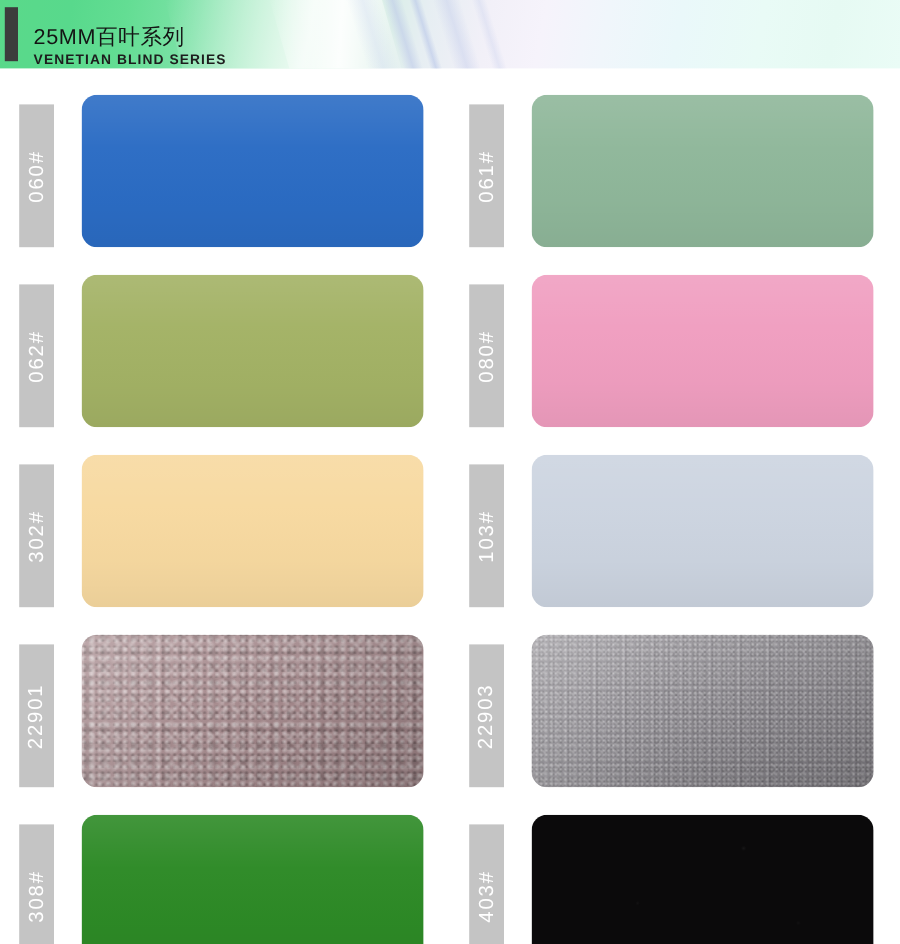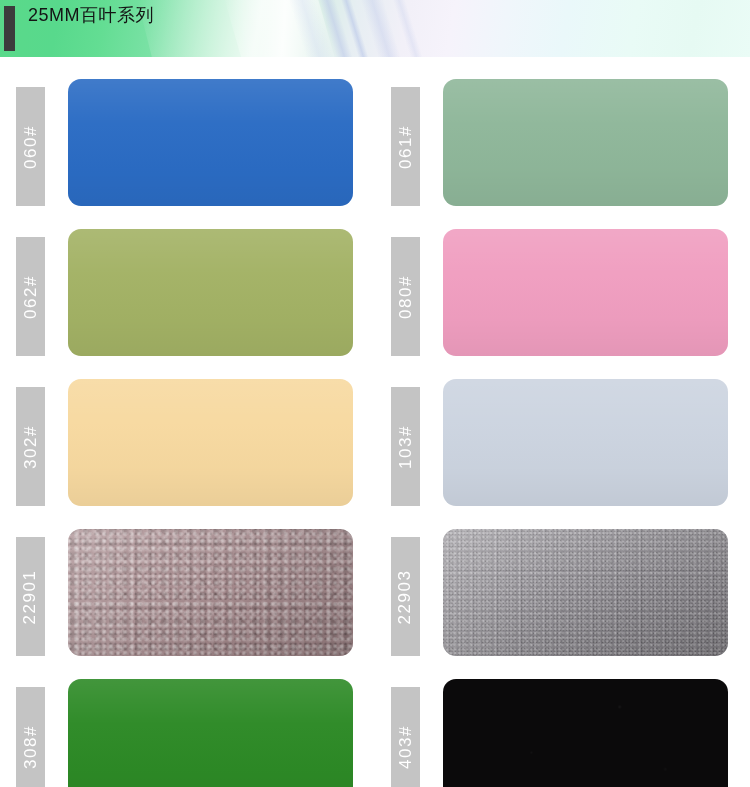--- a/index.html
+++ b/index.html
@@ -83,20 +83,21 @@
     position: absolute;
     left: 28px;
     top: 4px;
   }
   .banner-title {
     font-size: 18px;
     color: #141414;
     letter-spacing: .5px;
     line-height: 22px;
     white-space: nowrap;
+    margin-top: 16px;
   }
   .banner-sub {
     font-size: 11.5px;
     color: #1d1d1d;
     font-weight: bold;
     letter-spacing: .9px;
     line-height: 15px;
     margin-top: 1px;
     white-space: nowrap;
   }
@@ -211,20 +212,21 @@
   <div class="banner-streak streak-e"></div>
   <div class="banner-streak streak-a"></div>
   <div class="banner-streak streak-b"></div>
   <div class="banner-streak streak-c"></div>
   <div class="banner-streak streak-d"></div>
 
   <div class="banner-bar"></div>
 
   <div class="banner-text">
     <div class="banner-title">25MM百叶系列</div>
+    <div class="banner-sub">VENETIAN BLIND SERIES</div>
   </div>
 </div>
 
 <div class="grid" id="swatch-grid">
     <div class="row">
       <div class="cell">
         <div class="tab" style="background: rgb(196, 196, 196);">
           <span class="tab-label" style="color: rgb(255, 255, 255);">060#</span>
         </div>
         <div class="swatch">

